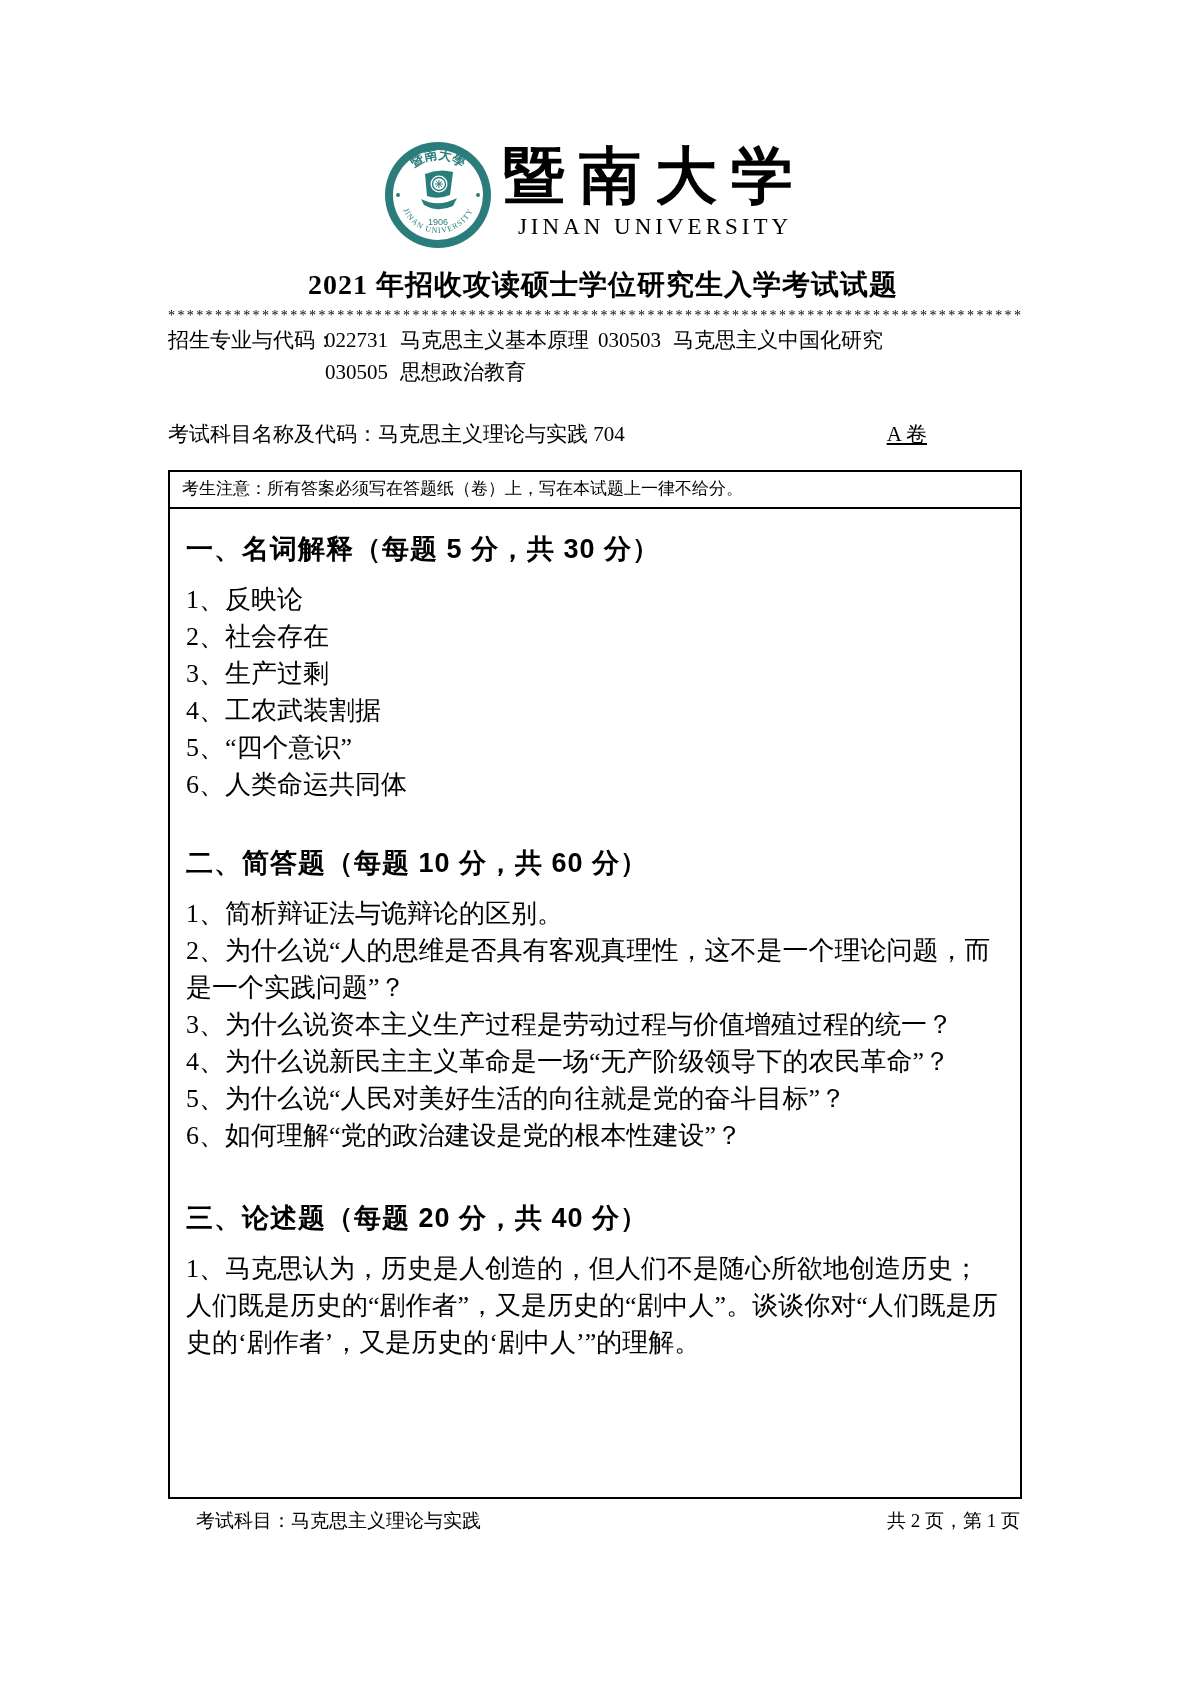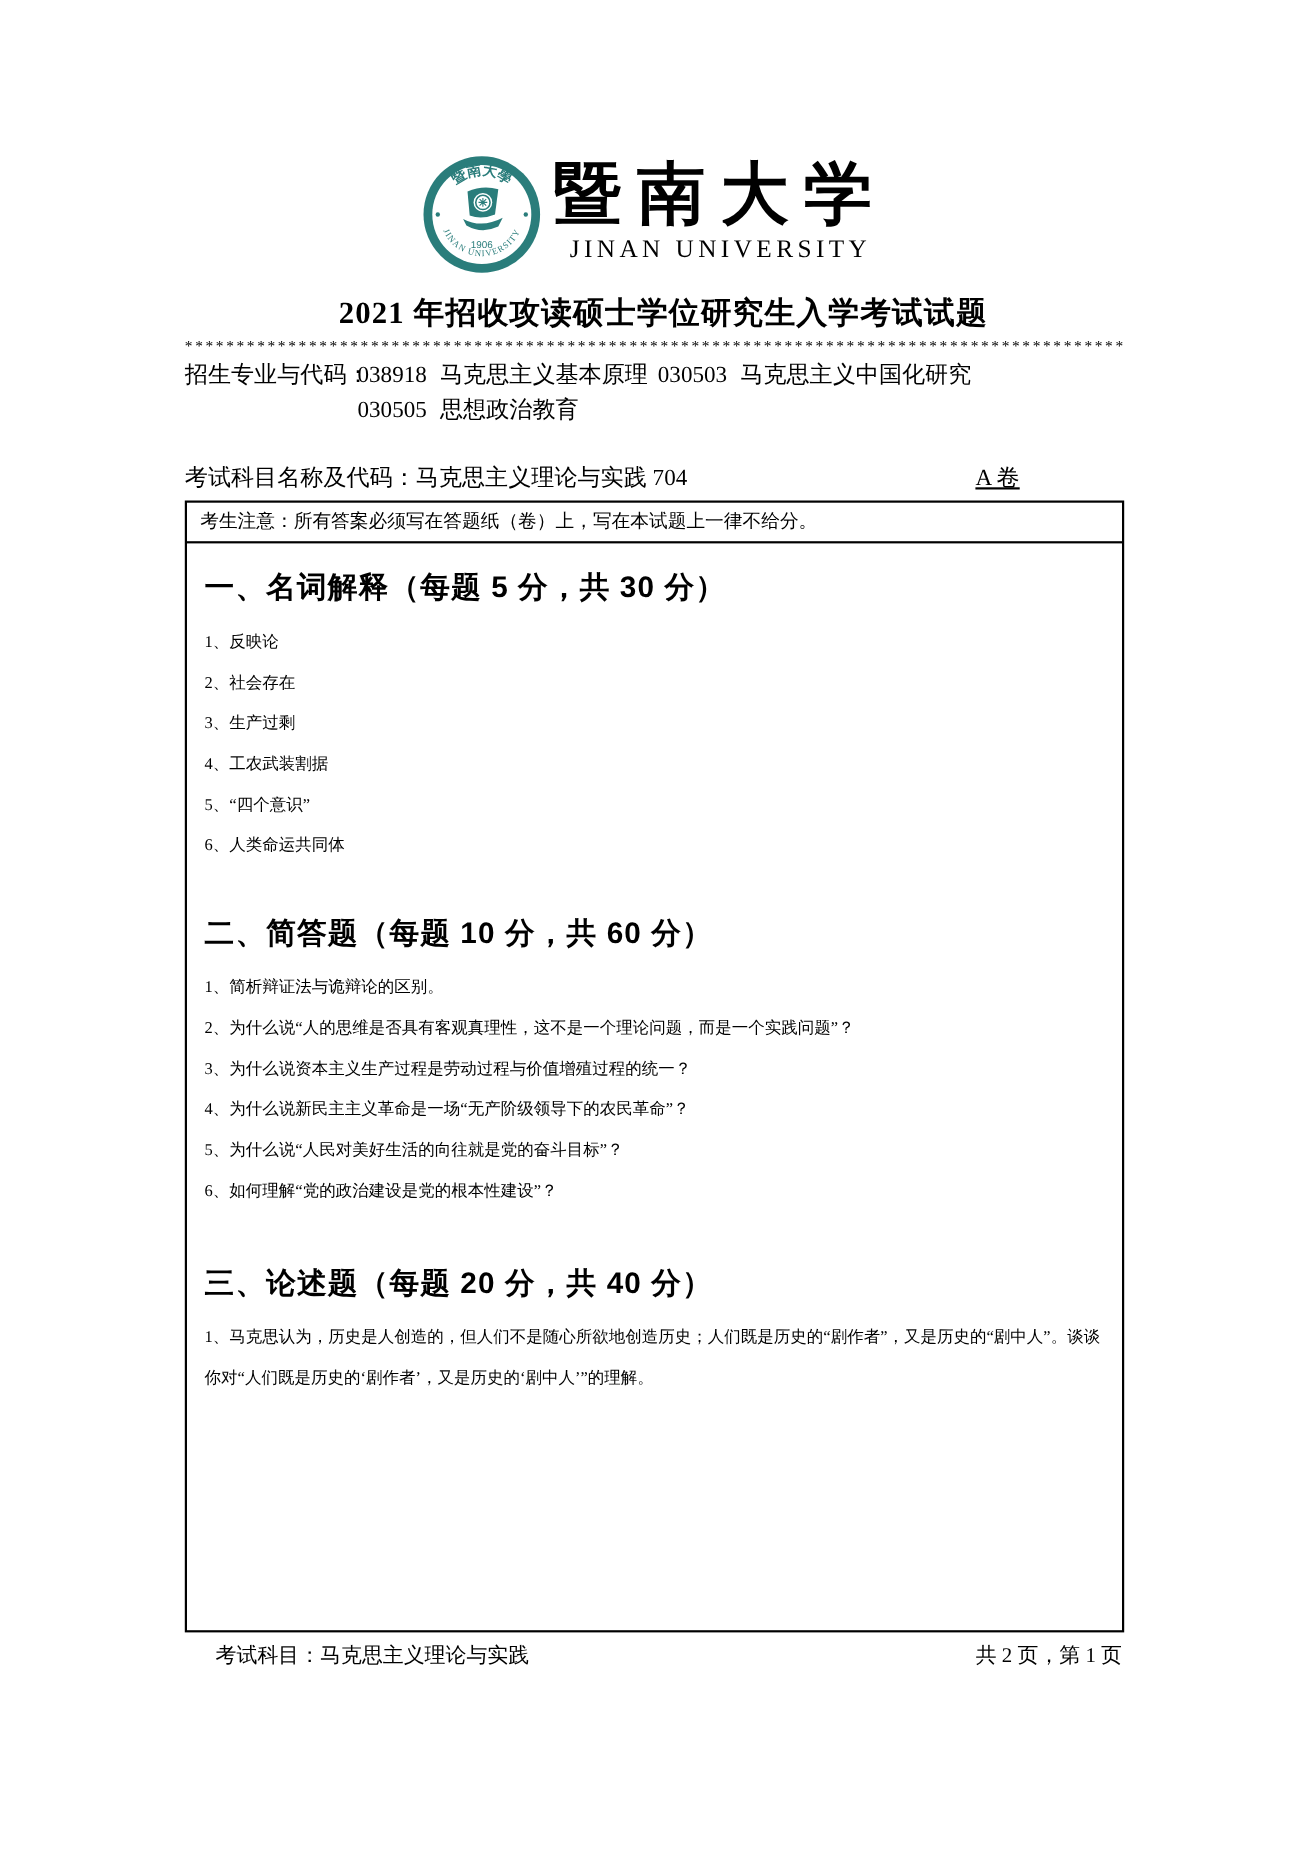--- a/index.html
+++ b/index.html
@@ -48,21 +48,21 @@
   .adm-spacer { width:157px; flex:0 0 auto; }
   .adm-col { width:273px; flex:0 0 auto; }
   .adm-code { margin-right:12px; }
   .subject-row {
     display:flex; align-items:baseline;
     margin-top:30px; font-size:21px; line-height:32px; white-space:nowrap;
   }
   .paper-version { margin-left:auto; margin-right:95px;text-decoration:underline; }
   
   .main-box {
-    margin-top:5px;
+    margin-top:20px;
     width:854px; height:1029px;
     border:2px solid #000;
     box-sizing:border-box;
     overflow:hidden;
   }
   .notice {
     border-bottom:2px solid #000;
     padding:6px 12px 7px 12px;
     font-size:17px; line-height:22px;
   }
@@ -70,21 +70,21 @@
   .section-heading {
     font-family:"Liberation Sans","DejaVu Sans",sans-serif;
     font-weight:700; font-size:27px; letter-spacing:1px;
     margin:0;
   }
   .sh-1 { margin-top:22px; }
   .sh-2 { margin-top:42px; }
   .sh-3 { margin-top:46px; }
   .q-list { margin-top:14px; }
   .q {
-    font-size:15px; line-height:37px;
+    font-size:26px; line-height:37px;
   }
   .q-essay-2 { margin-top:74px; }
   
   .footer-row {
     display:flex; justify-content:space-between; align-items:flex-start;
     width:854px; margin-top:9px;
     font-size:19px; line-height:26px;
   }
   .footer-left { padding-left:28px; }
   .footer-right { padding-right:2px; }
@@ -126,21 +126,21 @@
   </div>
 
   <h1 class="doc-title">2021 年招收攻读硕士学位研究生入学考试试题</h1>
 
   <div class="content">
 
     <div class="stars">***********************************************************************************************</div>
 
     <div class="adm-row">
       <span class="adm-label">招生专业与代码：</span>
-      <span class="adm-col"><span class="adm-code">038918</span><span>马克思主义基本原理</span></span>
+      <span class="adm-col"><span class="adm-code">022731</span><span>马克思主义基本原理</span></span>
       <span class="adm-col"><span class="adm-code">030503</span><span>马克思主义中国化研究</span></span>
     </div>
     <div class="adm-row">
       <span class="adm-spacer"></span>
       <span class="adm-col"><span class="adm-code">030505</span><span>思想政治教育</span></span>
     </div>
 
     <div class="subject-row">
       <span>考试科目名称及代码：</span>
       <span>马克思主义理论与实践  704</span>

